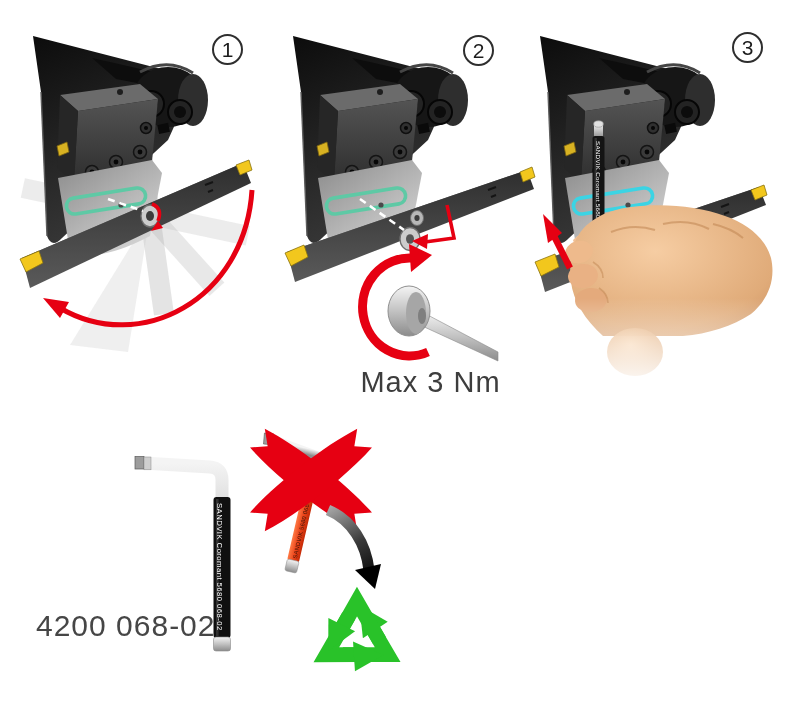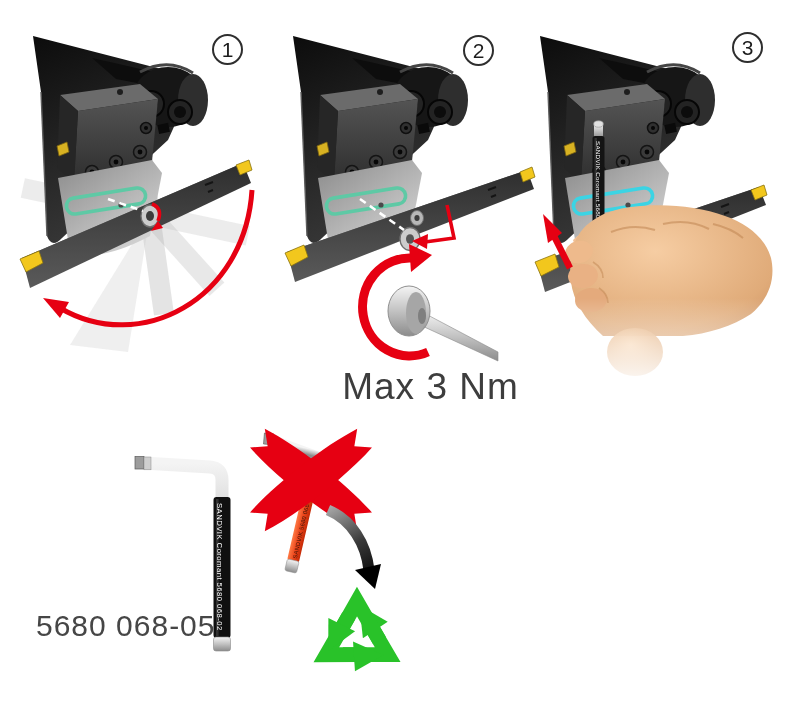--- a/index.html
+++ b/index.html
@@ -12,21 +12,21 @@
     position:absolute;width:31px;height:31px;box-sizing:border-box;
     border:2px solid #2e2e2e;border-radius:50%;
     display:flex;align-items:center;justify-content:center;
     font-size:21px;color:#1d1d1d;background:transparent;
   }
   .badge-1{left:212px;top:34px;}
   .badge-2{left:463px;top:35px;}
   .badge-3{left:732px;top:32px;}
   .torque-label{
     position:absolute;left:338px;top:366px;width:185px;text-align:center;
-    font-size:37px;color:#3d3d3d;letter-spacing:1px;white-space:nowrap;
+    font-size:29px;color:#3d3d3d;letter-spacing:1px;white-space:nowrap;
   }
   .part-label{
     position:absolute;left:36px;top:609px;font-size:30px;color:#464646;
     letter-spacing:1px;white-space:nowrap;
   }
   .sleeve-text{font-family:"Liberation Sans",sans-serif;fill:#ffffff;}
 </style>
 </head>
 <body>
 
@@ -246,15 +246,15 @@
     </g>
   </g>
 </svg>
 
   <div class="step-badge badge-1">1</div>
   <div class="step-badge badge-2">2</div>
   <div class="step-badge badge-3">3</div>
 
   <div class="torque-label">Max 3 Nm</div>
 
-  <div class="part-label">5680 068-05</div>
+  <div class="part-label">4200 068-02</div>
 
 </div>
 
 </body></html>

